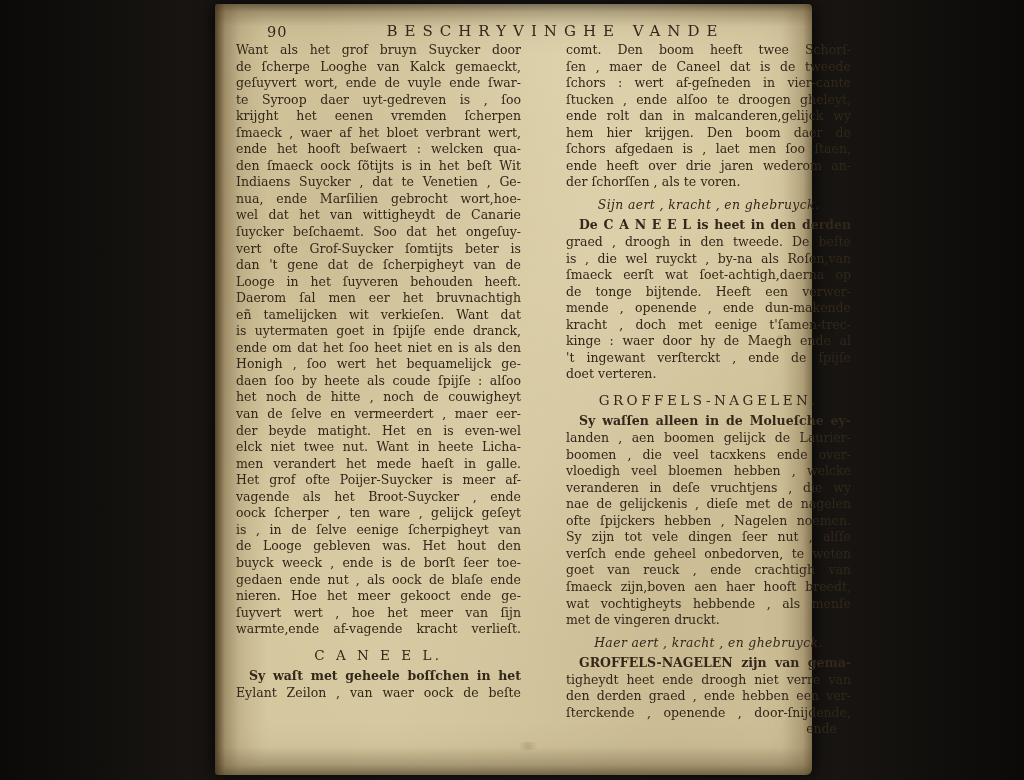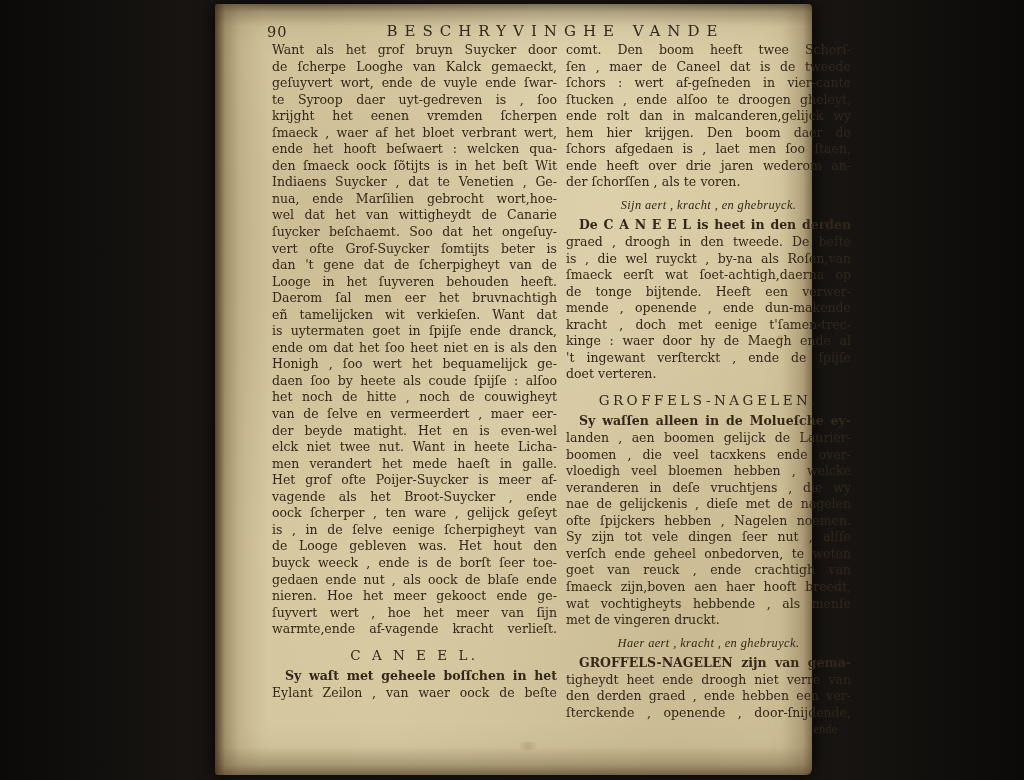--- a/index.html
+++ b/index.html
@@ -34,38 +34,38 @@
   }
   .running-title{
     position:absolute;left:110px;right:26px;top:18px;
     text-align:center;font-size:15px;letter-spacing:7px;white-space:nowrap;
   }
   .col{
     position:absolute;top:38px;width:285px;
     font-size:12.5px;line-height:16.55px;
     text-rendering:optimizeLegibility;
   }
-  .col-left{left:21px;margin-left:36px;}
+  .col-left{left:21px;}
   .col-right{left:311px;margin-left:40px;}
   .line{
     height:16.55px;overflow:hidden;
     text-align:justify;text-align-last:justify;
     word-spacing:0.2px;
   }
   .line.noj{text-align-last:left;}
   .line.indent{text-indent:13px;font-weight:bold;}
   .heading{
     text-align:center;letter-spacing:3.5px;font-size:13.5px;
     margin:9px 0 5px;white-space:nowrap;
   }
   .iheading{
     text-align:center;font-style:italic;font-size:12.4px;
-    margin:6px 0 4px;letter-spacing:.4px;white-space:nowrap;font-family:Liberation Serif, serif;
+    margin:6px 0 4px;letter-spacing:.4px;white-space:nowrap;
   }
-  .catchword{text-align:right;padding-right:14px;line-height:16.55px;font-family:Liberation Serif, serif;}
+  .catchword{text-align:right;padding-right:14px;line-height:16.55px;}
   .stain-a{
     position:absolute;left:560px;top:330px;width:10px;height:8px;border-radius:50%;
     background:radial-gradient(circle, rgba(140,90,40,.35), transparent 70%);
   }
   .stain-b{
     position:absolute;left:300px;top:738px;width:26px;height:8px;border-radius:50%;
     background:radial-gradient(circle, rgba(120,95,55,.25), transparent 70%);
   }
 </style>
 </head>

